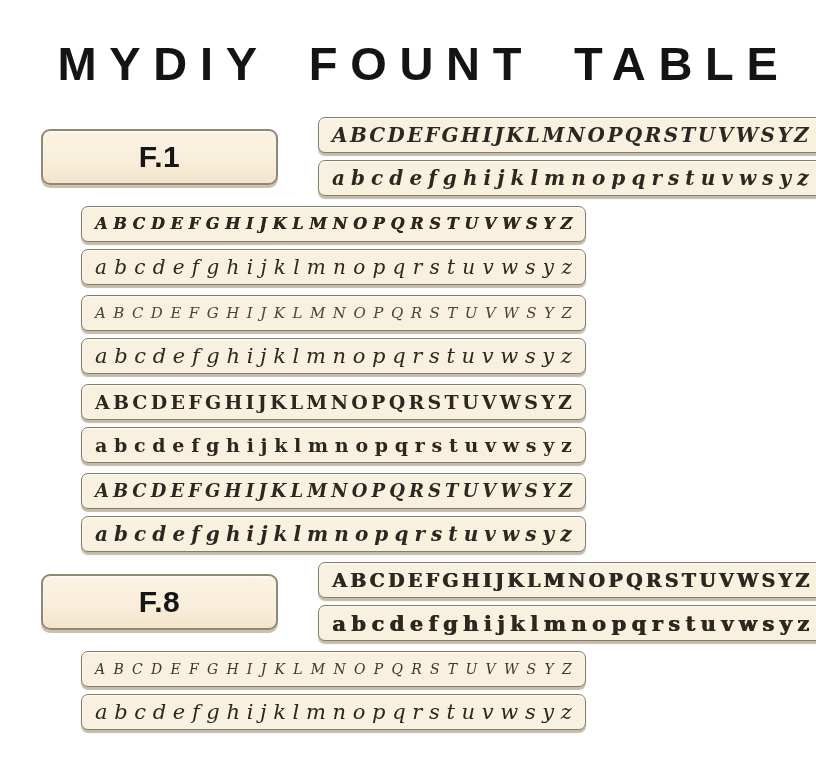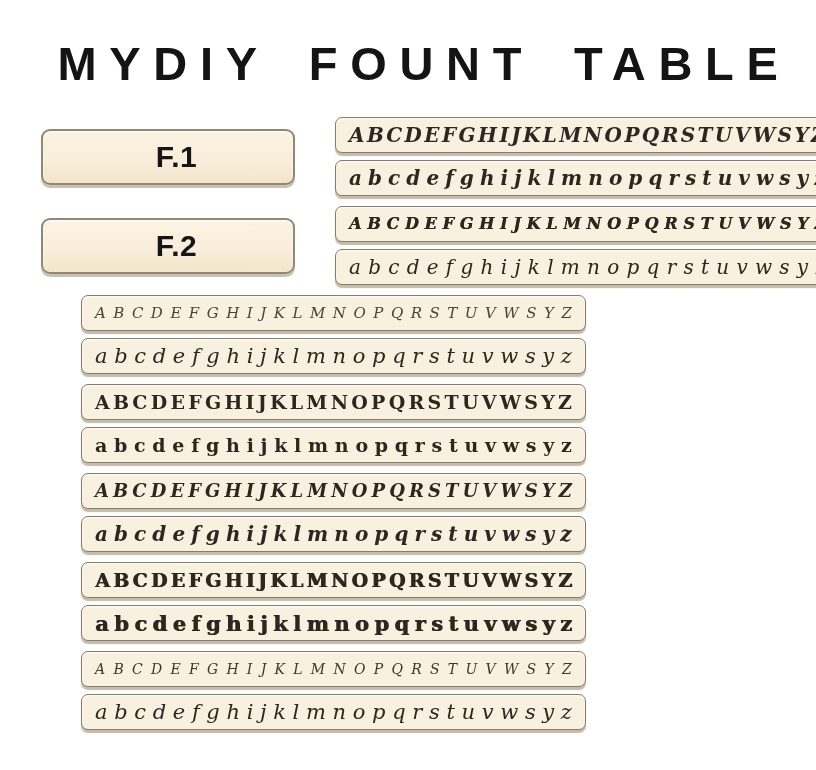--- a/index.html
+++ b/index.html
@@ -24,21 +24,21 @@
     display:flex;align-items:center;
     height:79px;margin-bottom:10px;padding-left:25px;
   }
 
   
   .plate{
     width:233px;height:52px;flex:0 0 auto;
     background:linear-gradient(180deg,#fbf3e2 0%,#f9eedb 55%,#f3e5cb 100%);
     border:2px solid #8f8878;border-radius:9px;
     box-shadow:0 3px 0 rgba(164,142,104,0.55), inset 0 1px 2px rgba(255,255,255,0.9);
-    display:flex;align-items:center;justify-content:center;padding-left:17px;
+    display:flex;align-items:center;justify-content:center;
   }
   .plate-label{
     font-size:30px;font-weight:700;color:#161616;letter-spacing:0.5px;
     font-family:"Liberation Sans", sans-serif;
   }
 
   
   .samples{margin-left:40px;display:flex;flex-direction:column;gap:7px;width:505px;flex:0 0 auto;}
   .strip{
     box-sizing:border-box;height:36px;width:505px;
@@ -132,267 +132,267 @@
             <span>v</span>
             <span>w</span>
             <span>s</span>
             <span>y</span>
             <span>z</span>
           </div>
       </div>
     </div>
 
     <div class="row">
+      <div class="samples">
+        <div class="strip f2-u">
+            <span>A</span>
+            <span>B</span>
+            <span>C</span>
+            <span>D</span>
+            <span>E</span>
+            <span>F</span>
+            <span>G</span>
+            <span>H</span>
+            <span>I</span>
+            <span>J</span>
+            <span>K</span>
+            <span>L</span>
+            <span>M</span>
+            <span>N</span>
+            <span>O</span>
+            <span>P</span>
+            <span>Q</span>
+            <span>R</span>
+            <span>S</span>
+            <span>T</span>
+            <span>U</span>
+            <span>V</span>
+            <span>W</span>
+            <span>S</span>
+            <span>Y</span>
+            <span>Z</span>
+          </div>
+        <div class="strip f2-l">
+            <span>a</span>
+            <span>b</span>
+            <span>c</span>
+            <span>d</span>
+            <span>e</span>
+            <span>f</span>
+            <span>g</span>
+            <span>h</span>
+            <span>i</span>
+            <span>j</span>
+            <span>k</span>
+            <span>l</span>
+            <span>m</span>
+            <span>n</span>
+            <span>o</span>
+            <span>p</span>
+            <span>q</span>
+            <span>r</span>
+            <span>s</span>
+            <span>t</span>
+            <span>u</span>
+            <span>v</span>
+            <span>w</span>
+            <span>s</span>
+            <span>y</span>
+            <span>z</span>
+          </div>
+      </div>
+    </div>
+
+    <div class="row">
+      <div class="samples">
+        <div class="strip f3-u">
+            <span>A</span>
+            <span>B</span>
+            <span>C</span>
+            <span>D</span>
+            <span>E</span>
+            <span>F</span>
+            <span>G</span>
+            <span>H</span>
+            <span>I</span>
+            <span>J</span>
+            <span>K</span>
+            <span>L</span>
+            <span>M</span>
+            <span>N</span>
+            <span>O</span>
+            <span>P</span>
+            <span>Q</span>
+            <span>R</span>
+            <span>S</span>
+            <span>T</span>
+            <span>U</span>
+            <span>V</span>
+            <span>W</span>
+            <span>S</span>
+            <span>Y</span>
+            <span>Z</span>
+          </div>
+        <div class="strip f3-l">
+            <span>a</span>
+            <span>b</span>
+            <span>c</span>
+            <span>d</span>
+            <span>e</span>
+            <span>f</span>
+            <span>g</span>
+            <span>h</span>
+            <span>i</span>
+            <span>j</span>
+            <span>k</span>
+            <span>l</span>
+            <span>m</span>
+            <span>n</span>
+            <span>o</span>
+            <span>p</span>
+            <span>q</span>
+            <span>r</span>
+            <span>s</span>
+            <span>t</span>
+            <span>u</span>
+            <span>v</span>
+            <span>w</span>
+            <span>s</span>
+            <span>y</span>
+            <span>z</span>
+          </div>
+      </div>
+    </div>
+
+    <div class="row">
+      <div class="samples">
+        <div class="strip f4-u">
+            <span>A</span>
+            <span>B</span>
+            <span>C</span>
+            <span>D</span>
+            <span>E</span>
+            <span>F</span>
+            <span>G</span>
+            <span>H</span>
+            <span>I</span>
+            <span>J</span>
+            <span>K</span>
+            <span>L</span>
+            <span>M</span>
+            <span>N</span>
+            <span>O</span>
+            <span>P</span>
+            <span>Q</span>
+            <span>R</span>
+            <span>S</span>
+            <span>T</span>
+            <span>U</span>
+            <span>V</span>
+            <span>W</span>
+            <span>S</span>
+            <span>Y</span>
+            <span>Z</span>
+          </div>
+        <div class="strip f4-l">
+            <span>a</span>
+            <span>b</span>
+            <span>c</span>
+            <span>d</span>
+            <span>e</span>
+            <span>f</span>
+            <span>g</span>
+            <span>h</span>
+            <span>i</span>
+            <span>j</span>
+            <span>k</span>
+            <span>l</span>
+            <span>m</span>
+            <span>n</span>
+            <span>o</span>
+            <span>p</span>
+            <span>q</span>
+            <span>r</span>
+            <span>s</span>
+            <span>t</span>
+            <span>u</span>
+            <span>v</span>
+            <span>w</span>
+            <span>s</span>
+            <span>y</span>
+            <span>z</span>
+          </div>
+      </div>
+    </div>
+
+    <div class="row">
+      <div class="samples">
+        <div class="strip f6-u">
+            <span>A</span>
+            <span>B</span>
+            <span>C</span>
+            <span>D</span>
+            <span>E</span>
+            <span>F</span>
+            <span>G</span>
+            <span>H</span>
+            <span>I</span>
+            <span>J</span>
+            <span>K</span>
+            <span>L</span>
+            <span>M</span>
+            <span>N</span>
+            <span>O</span>
+            <span>P</span>
+            <span>Q</span>
+            <span>R</span>
+            <span>S</span>
+            <span>T</span>
+            <span>U</span>
+            <span>V</span>
+            <span>W</span>
+            <span>S</span>
+            <span>Y</span>
+            <span>Z</span>
+          </div>
+        <div class="strip f6-l">
+            <span>a</span>
+            <span>b</span>
+            <span>c</span>
+            <span>d</span>
+            <span>e</span>
+            <span>f</span>
+            <span>g</span>
+            <span>h</span>
+            <span>i</span>
+            <span>j</span>
+            <span>k</span>
+            <span>l</span>
+            <span>m</span>
+            <span>n</span>
+            <span>o</span>
+            <span>p</span>
+            <span>q</span>
+            <span>r</span>
+            <span>s</span>
+            <span>t</span>
+            <span>u</span>
+            <span>v</span>
+            <span>w</span>
+            <span>s</span>
+            <span>y</span>
+            <span>z</span>
+          </div>
+      </div>
+    </div>
+
+    <div class="row">
       <div class="plate">
-        <span class="plate-label">F.2</span>
-      </div>
-      <div class="samples">
-        <div class="strip f2-u">
-            <span>A</span>
-            <span>B</span>
-            <span>C</span>
-            <span>D</span>
-            <span>E</span>
-            <span>F</span>
-            <span>G</span>
-            <span>H</span>
-            <span>I</span>
-            <span>J</span>
-            <span>K</span>
-            <span>L</span>
-            <span>M</span>
-            <span>N</span>
-            <span>O</span>
-            <span>P</span>
-            <span>Q</span>
-            <span>R</span>
-            <span>S</span>
-            <span>T</span>
-            <span>U</span>
-            <span>V</span>
-            <span>W</span>
-            <span>S</span>
-            <span>Y</span>
-            <span>Z</span>
-          </div>
-        <div class="strip f2-l">
-            <span>a</span>
-            <span>b</span>
-            <span>c</span>
-            <span>d</span>
-            <span>e</span>
-            <span>f</span>
-            <span>g</span>
-            <span>h</span>
-            <span>i</span>
-            <span>j</span>
-            <span>k</span>
-            <span>l</span>
-            <span>m</span>
-            <span>n</span>
-            <span>o</span>
-            <span>p</span>
-            <span>q</span>
-            <span>r</span>
-            <span>s</span>
-            <span>t</span>
-            <span>u</span>
-            <span>v</span>
-            <span>w</span>
-            <span>s</span>
-            <span>y</span>
-            <span>z</span>
-          </div>
-      </div>
-    </div>
-
-    <div class="row">
-      <div class="samples">
-        <div class="strip f3-u">
-            <span>A</span>
-            <span>B</span>
-            <span>C</span>
-            <span>D</span>
-            <span>E</span>
-            <span>F</span>
-            <span>G</span>
-            <span>H</span>
-            <span>I</span>
-            <span>J</span>
-            <span>K</span>
-            <span>L</span>
-            <span>M</span>
-            <span>N</span>
-            <span>O</span>
-            <span>P</span>
-            <span>Q</span>
-            <span>R</span>
-            <span>S</span>
-            <span>T</span>
-            <span>U</span>
-            <span>V</span>
-            <span>W</span>
-            <span>S</span>
-            <span>Y</span>
-            <span>Z</span>
-          </div>
-        <div class="strip f3-l">
-            <span>a</span>
-            <span>b</span>
-            <span>c</span>
-            <span>d</span>
-            <span>e</span>
-            <span>f</span>
-            <span>g</span>
-            <span>h</span>
-            <span>i</span>
-            <span>j</span>
-            <span>k</span>
-            <span>l</span>
-            <span>m</span>
-            <span>n</span>
-            <span>o</span>
-            <span>p</span>
-            <span>q</span>
-            <span>r</span>
-            <span>s</span>
-            <span>t</span>
-            <span>u</span>
-            <span>v</span>
-            <span>w</span>
-            <span>s</span>
-            <span>y</span>
-            <span>z</span>
-          </div>
-      </div>
-    </div>
-
-    <div class="row">
-      <div class="samples">
-        <div class="strip f4-u">
-            <span>A</span>
-            <span>B</span>
-            <span>C</span>
-            <span>D</span>
-            <span>E</span>
-            <span>F</span>
-            <span>G</span>
-            <span>H</span>
-            <span>I</span>
-            <span>J</span>
-            <span>K</span>
-            <span>L</span>
-            <span>M</span>
-            <span>N</span>
-            <span>O</span>
-            <span>P</span>
-            <span>Q</span>
-            <span>R</span>
-            <span>S</span>
-            <span>T</span>
-            <span>U</span>
-            <span>V</span>
-            <span>W</span>
-            <span>S</span>
-            <span>Y</span>
-            <span>Z</span>
-          </div>
-        <div class="strip f4-l">
-            <span>a</span>
-            <span>b</span>
-            <span>c</span>
-            <span>d</span>
-            <span>e</span>
-            <span>f</span>
-            <span>g</span>
-            <span>h</span>
-            <span>i</span>
-            <span>j</span>
-            <span>k</span>
-            <span>l</span>
-            <span>m</span>
-            <span>n</span>
-            <span>o</span>
-            <span>p</span>
-            <span>q</span>
-            <span>r</span>
-            <span>s</span>
-            <span>t</span>
-            <span>u</span>
-            <span>v</span>
-            <span>w</span>
-            <span>s</span>
-            <span>y</span>
-            <span>z</span>
-          </div>
-      </div>
-    </div>
-
-    <div class="row">
-      <div class="samples">
-        <div class="strip f6-u">
-            <span>A</span>
-            <span>B</span>
-            <span>C</span>
-            <span>D</span>
-            <span>E</span>
-            <span>F</span>
-            <span>G</span>
-            <span>H</span>
-            <span>I</span>
-            <span>J</span>
-            <span>K</span>
-            <span>L</span>
-            <span>M</span>
-            <span>N</span>
-            <span>O</span>
-            <span>P</span>
-            <span>Q</span>
-            <span>R</span>
-            <span>S</span>
-            <span>T</span>
-            <span>U</span>
-            <span>V</span>
-            <span>W</span>
-            <span>S</span>
-            <span>Y</span>
-            <span>Z</span>
-          </div>
-        <div class="strip f6-l">
-            <span>a</span>
-            <span>b</span>
-            <span>c</span>
-            <span>d</span>
-            <span>e</span>
-            <span>f</span>
-            <span>g</span>
-            <span>h</span>
-            <span>i</span>
-            <span>j</span>
-            <span>k</span>
-            <span>l</span>
-            <span>m</span>
-            <span>n</span>
-            <span>o</span>
-            <span>p</span>
-            <span>q</span>
-            <span>r</span>
-            <span>s</span>
-            <span>t</span>
-            <span>u</span>
-            <span>v</span>
-            <span>w</span>
-            <span>s</span>
-            <span>y</span>
-            <span>z</span>
-          </div>
-      </div>
-    </div>
-
-    <div class="row">
+        <span class="plate-label">F.8</span>
+      </div>
       <div class="samples">
         <div class="strip f8-u">
             <span>A</span>
             <span>B</span>
             <span>C</span>
             <span>D</span>
             <span>E</span>
             <span>F</span>
             <span>G</span>
             <span>H</span>

